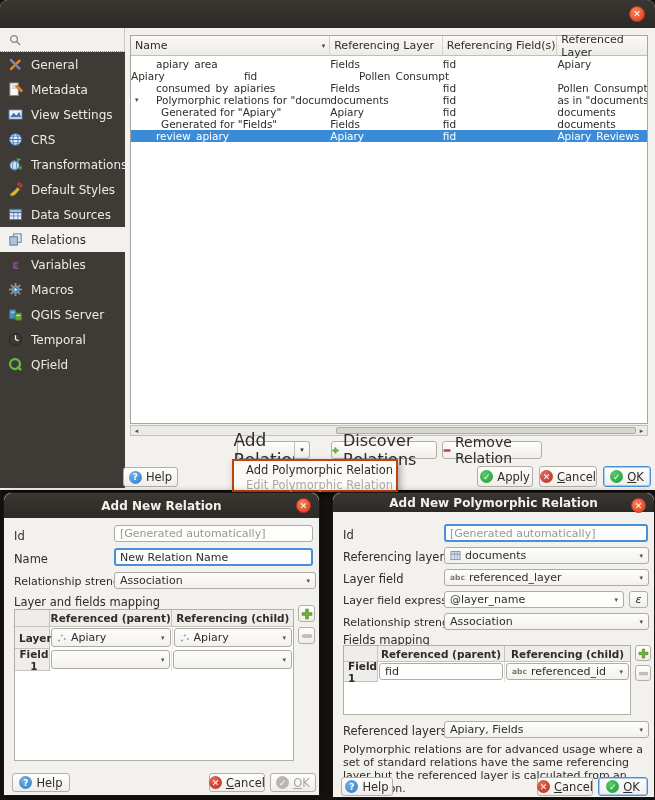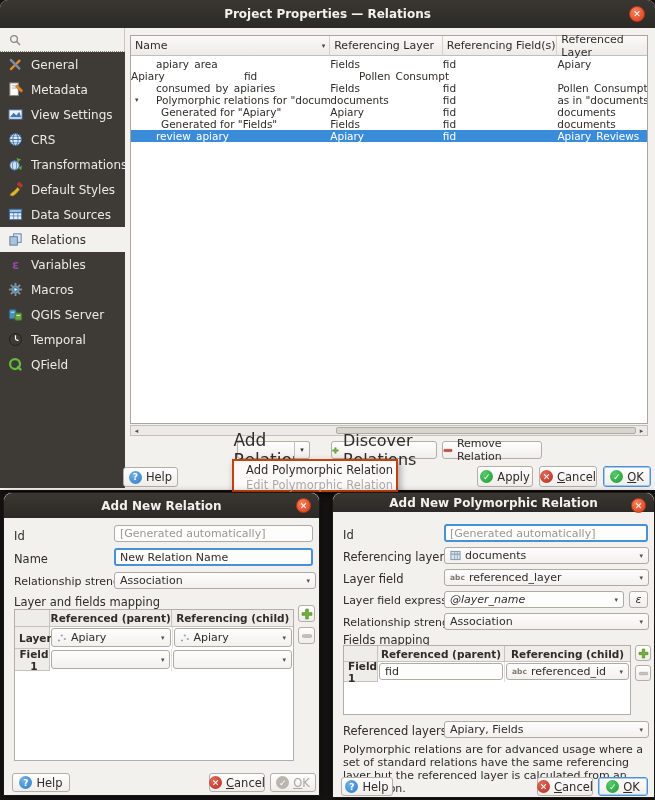--- a/index.html
+++ b/index.html
@@ -82,21 +82,20 @@
            display:flex; align-items:center; justify-content:center; }
   .note { position:absolute; font-size:11px; line-height:13px; color:#2f2c29; }
   .exp-btn { position:absolute; background:linear-gradient(#fefefd,#f0eeea); border:1px solid #b2afa9; border-radius:3px;
              font-size:11px; font-style:italic; color:#2f2c29; display:flex; align-items:center; justify-content:center; }
 </style>
 </head>
 <body>
 
 <div class="win rounded-top" style="left:0;top:0;width:655px;height:490px;">
   <div class="titlebar rounded-top" style="height:28px;">
-    <span>Project Properties — Relations</span>
     <span class="closebtn" style="right:10px;top:6px;width:16px;height:16px;">✕</span>
   </div>
 
   <div class="searchbox">
     <span class="sb-ic">
       <svg width="12" height="12" viewBox="0 0 12 12">
           <circle cx="5" cy="5" r="3.4" fill="none" stroke="#8a8781" stroke-width="1.3"></circle>
           <line x1="7.6" y1="7.6" x2="11" y2="11" stroke="#8a8781" stroke-width="1.4"></line>
         </svg>
     </span>
@@ -318,21 +317,21 @@
   <div class="btn abs" style="left:331px;top:441px;width:106px;height:18px;">
     <svg width="11" height="11" viewBox="0 0 16 16">
         <path d="M6.3 1.5h3.4v4.8h4.8v3.4H9.7v4.8H6.3V9.7H1.5V6.3h4.8z" fill="#71b33c" stroke="#4f8a26" stroke-width="1"></path>
       </svg>
     <span style="font-size:16px;">Discover Relations</span>
   </div>
   <div class="btn abs" style="left:442px;top:441px;width:100px;height:18px;">
     <svg width="11" height="11" viewBox="0 0 16 16">
         <rect x="1.5" y="6.2" width="13" height="3.6" rx="1" fill="#d24b4b" stroke="#a33329"></rect>
       </svg>
-    <span style="font-size:11px;">Remove Relation</span>
+    <span style="font-size:14px;">Remove Relation</span>
   </div>
 
   <div class="btn abs" style="left:123px;top:467px;width:55px;height:20px;">
     <span class="ci help">?</span>
     <span>Help</span>
   </div>
   <div class="btn abs" style="left:477px;top:466px;width:56px;height:21px;">
     <span class="ci ok">✓</span>
     <span>Apply</span>
   </div>
@@ -478,21 +477,21 @@
 
   <span class="lbl" style="left:10px;top:79px;">Layer field</span>
   <div class="combo" style="left:111px;top:76px;width:205px;height:17px;">
     <span class="abc">abc</span>
     <span>referenced_layer</span>
     <span class="arr">▾</span>
   </div>
 
   <span class="lbl" style="left:10px;top:101px;font-size:11px;">Layer field expression</span>
   <div class="combo" style="left:111px;top:98px;width:180px;height:17px;background:#fdfdfc;">
-    <span style="font-style:italic;">@layer_name</span>
+    <span style="">@layer_name</span>
     <span class="arr">▾</span>
   </div>
   <div class="exp-btn" style="left:296px;top:98px;width:19px;height:17px;">
     <span>ε</span>
   </div>
 
   <span class="lbl" style="left:10px;top:123px;font-size:11px;">Relationship strength</span>
   <div class="combo" style="left:111px;top:120px;width:205px;height:17px;">
     <span>Association</span>
     <span class="arr">▾</span>

